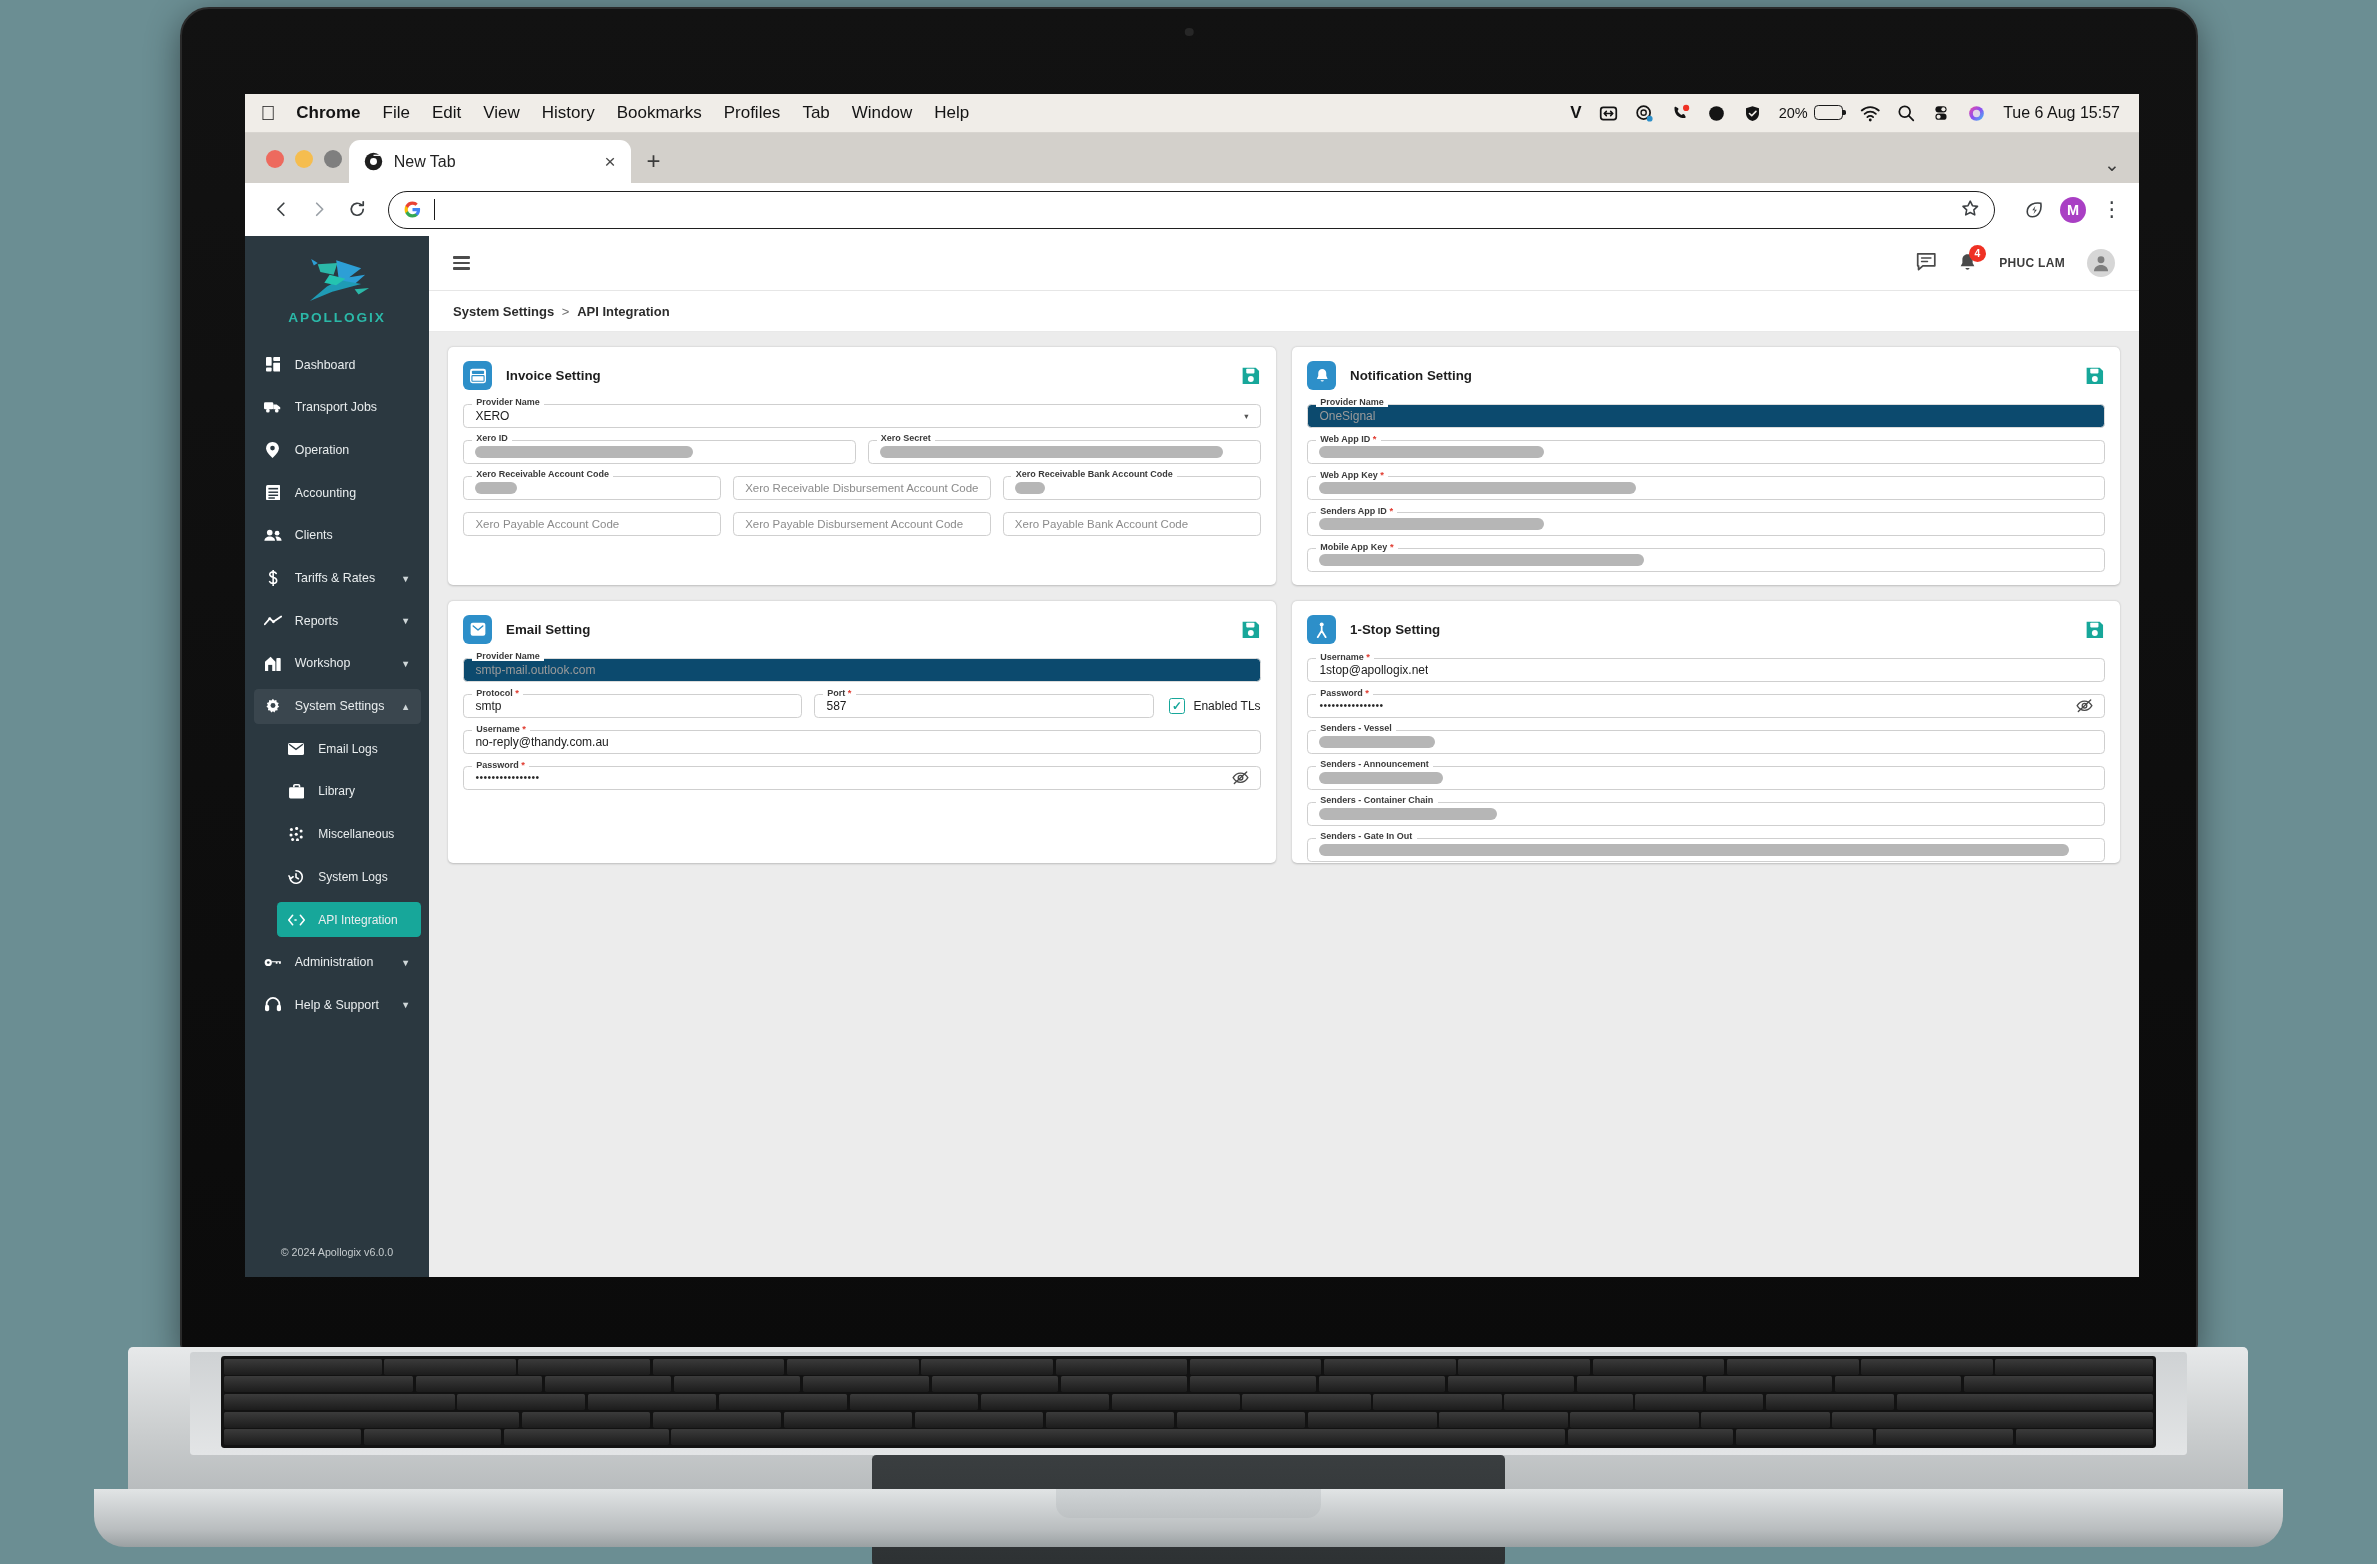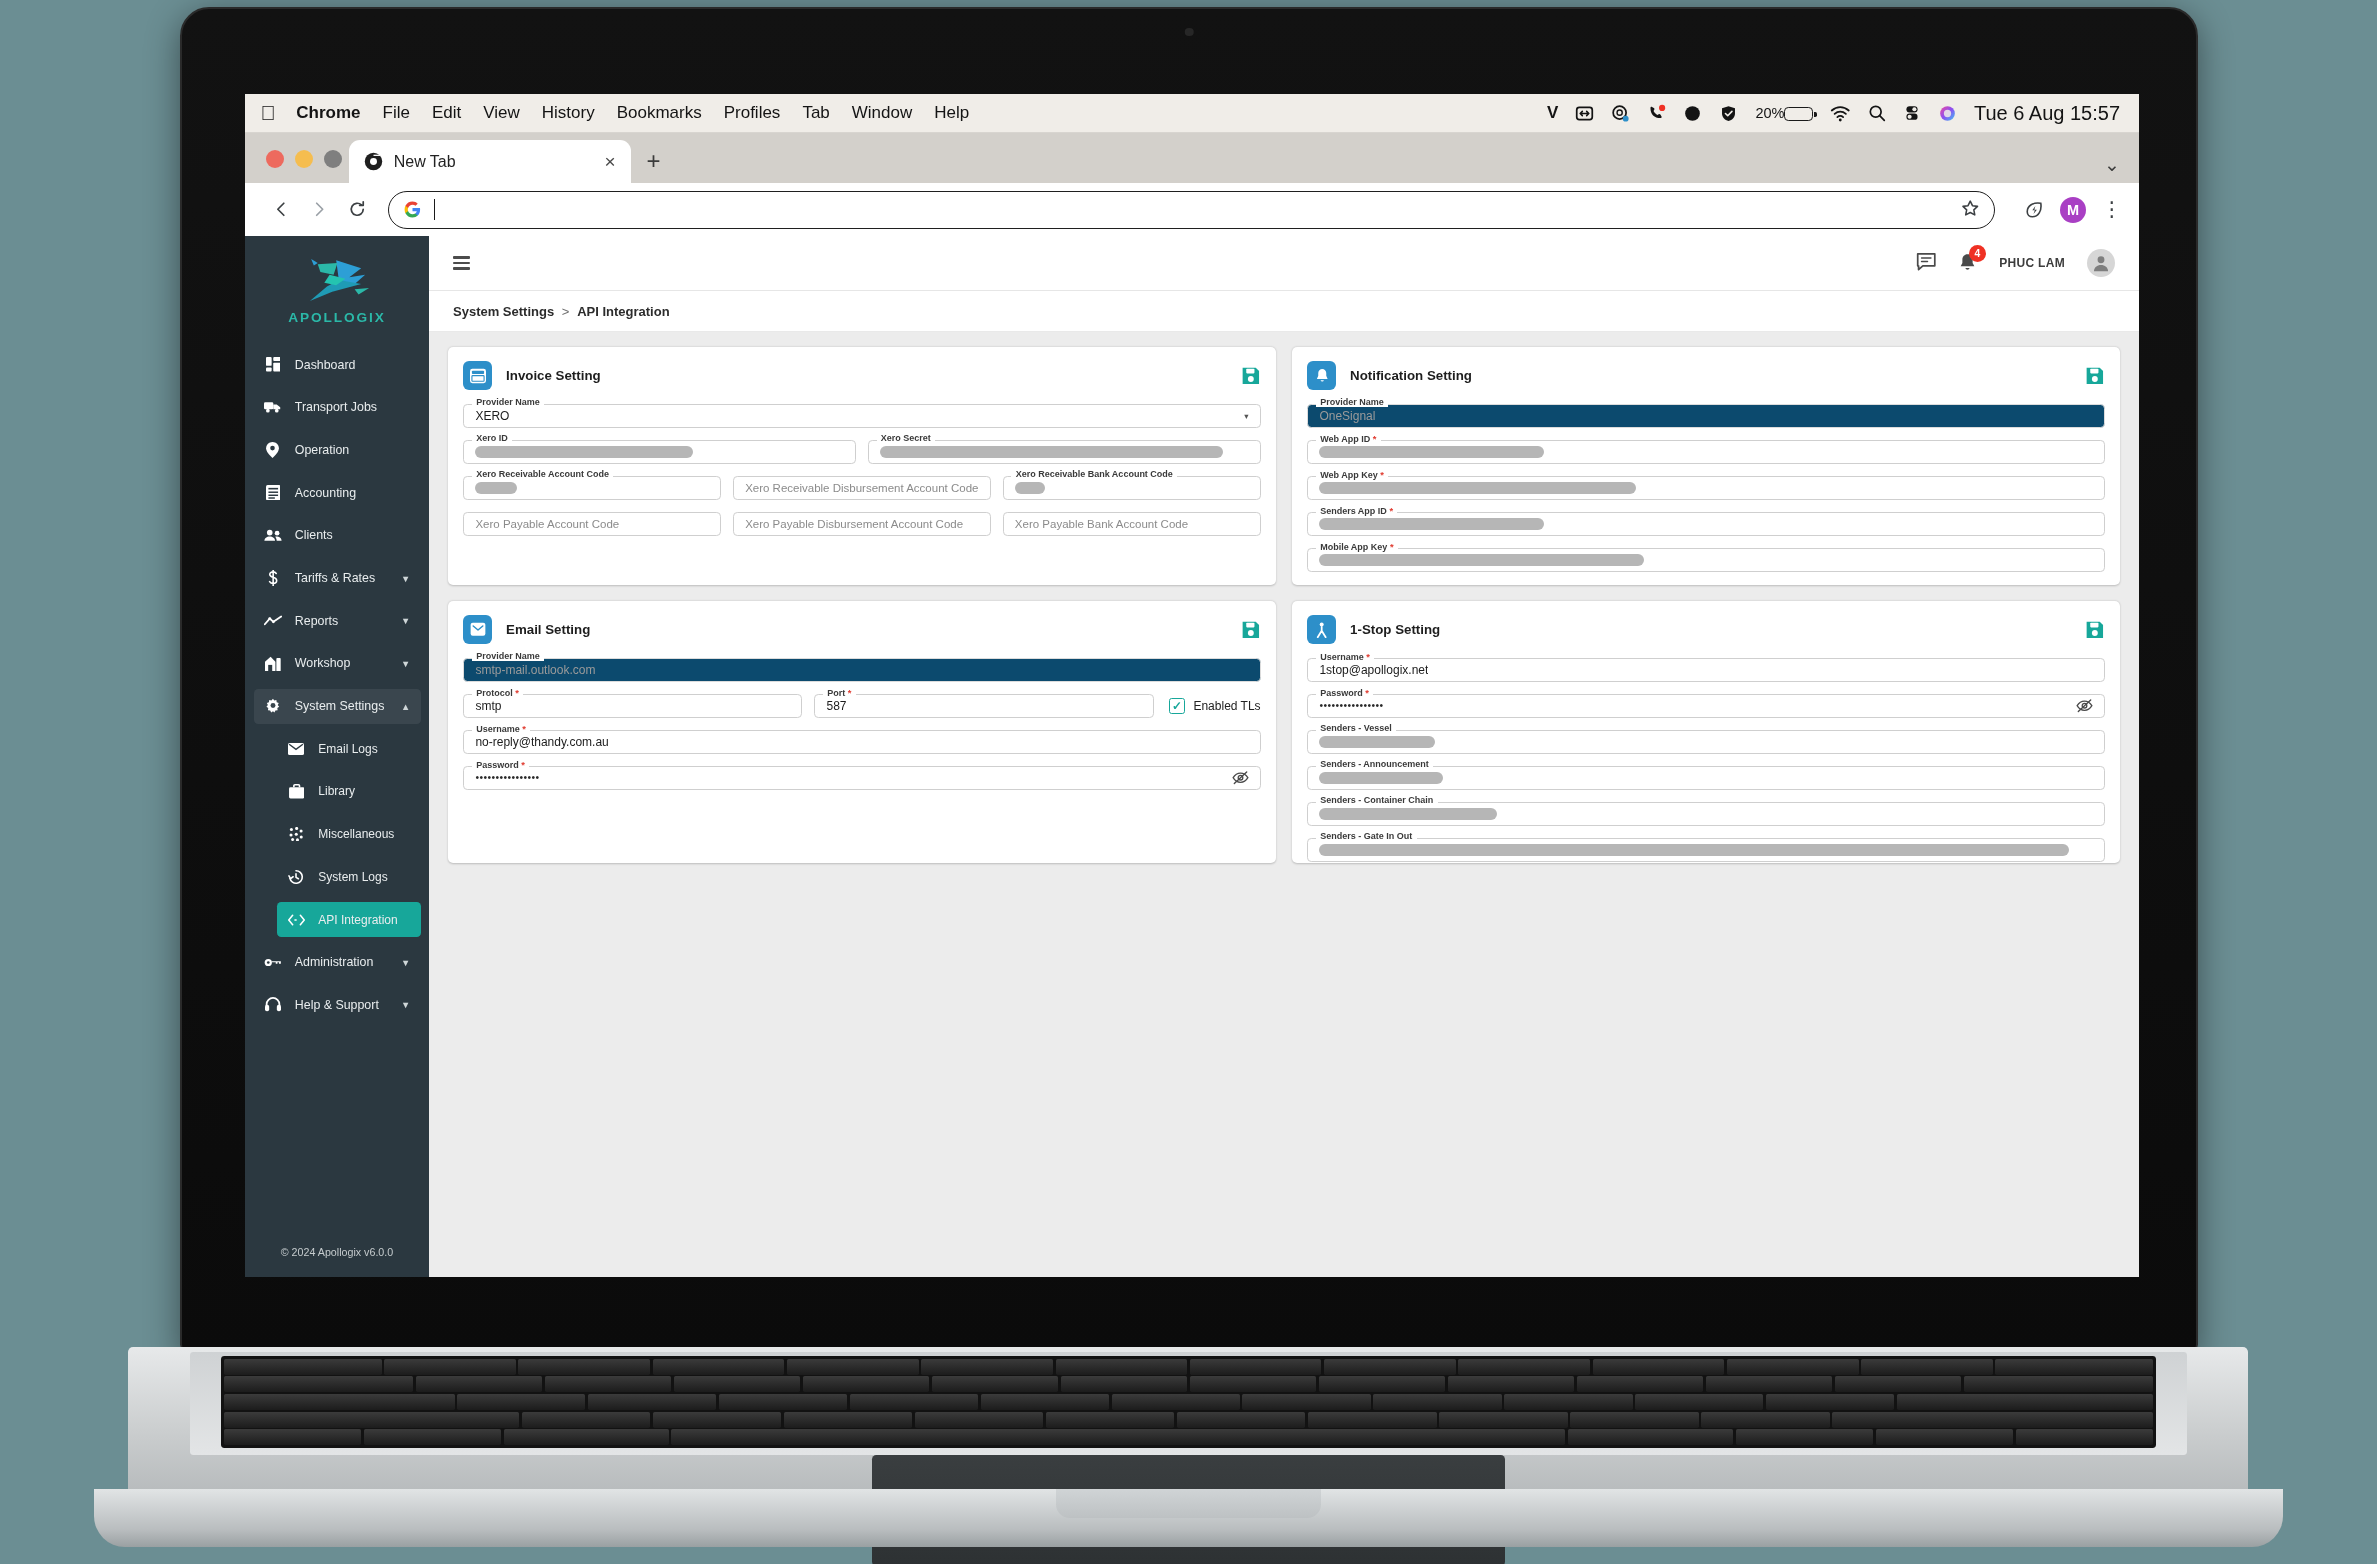--- a/index.html
+++ b/index.html
@@ -84,32 +84,32 @@
     padding: 0 19px 0 15.4px;
     font-size: 17px; color: #141414;
     border-bottom: 0.9px solid #d8d5d0;
   }
   .mac-apple { font-size: 20.5px; margin-right: 20.5px; line-height: 1; }
   .mac-menu-item { margin-right: 22px; white-space: nowrap; }
   .mac-menu-item.bold { font-weight: bold; }
   .mac-spacer { flex: 1; }
   .mac-status { display: flex; align-items: center; gap: 17px; }
   .mac-status svg { display: block; }
-  .mac-batt { display: flex; align-items: flex-end; }
+  .mac-batt { display: flex; align-items: flex-start; gap: 6px; }
   .mac-batt-pct { font-size: 14.5px; }
   .batt-shell {
     width: 29px; height: 14.5px; border: 1.7px solid #1a1a1a;
     border-radius: 4.3px; position: relative; padding: 1.7px;
   }
   .batt-shell::after {
     content: ""; position: absolute; right: -4.3px; top: 4.3px;
     width: 2.6px; height: 5.1px; background: #1a1a1a; border-radius: 0 1.7px 1.7px 0;
   }
   .batt-fill { height: 100%; background: #1a1a1a; border-radius: 1.7px; }
-  .mac-clock { font-size: 20px; white-space: nowrap; }
+  .mac-clock { font-size: 16px; white-space: nowrap; }
 
   
   .chrome-tabstrip {
     height: 50px; background: #d3d0cb;
     display: flex; align-items: flex-end; padding-left: 19px;
     position: relative;
   }
   .traffic { display: flex; gap: 11px; align-items: center; position: absolute; left: 20.5px; top: 17px; }
   .tl { width: 18px; height: 18px; border-radius: 50%; }
   .tl.r { background: #ed6a5e; }

